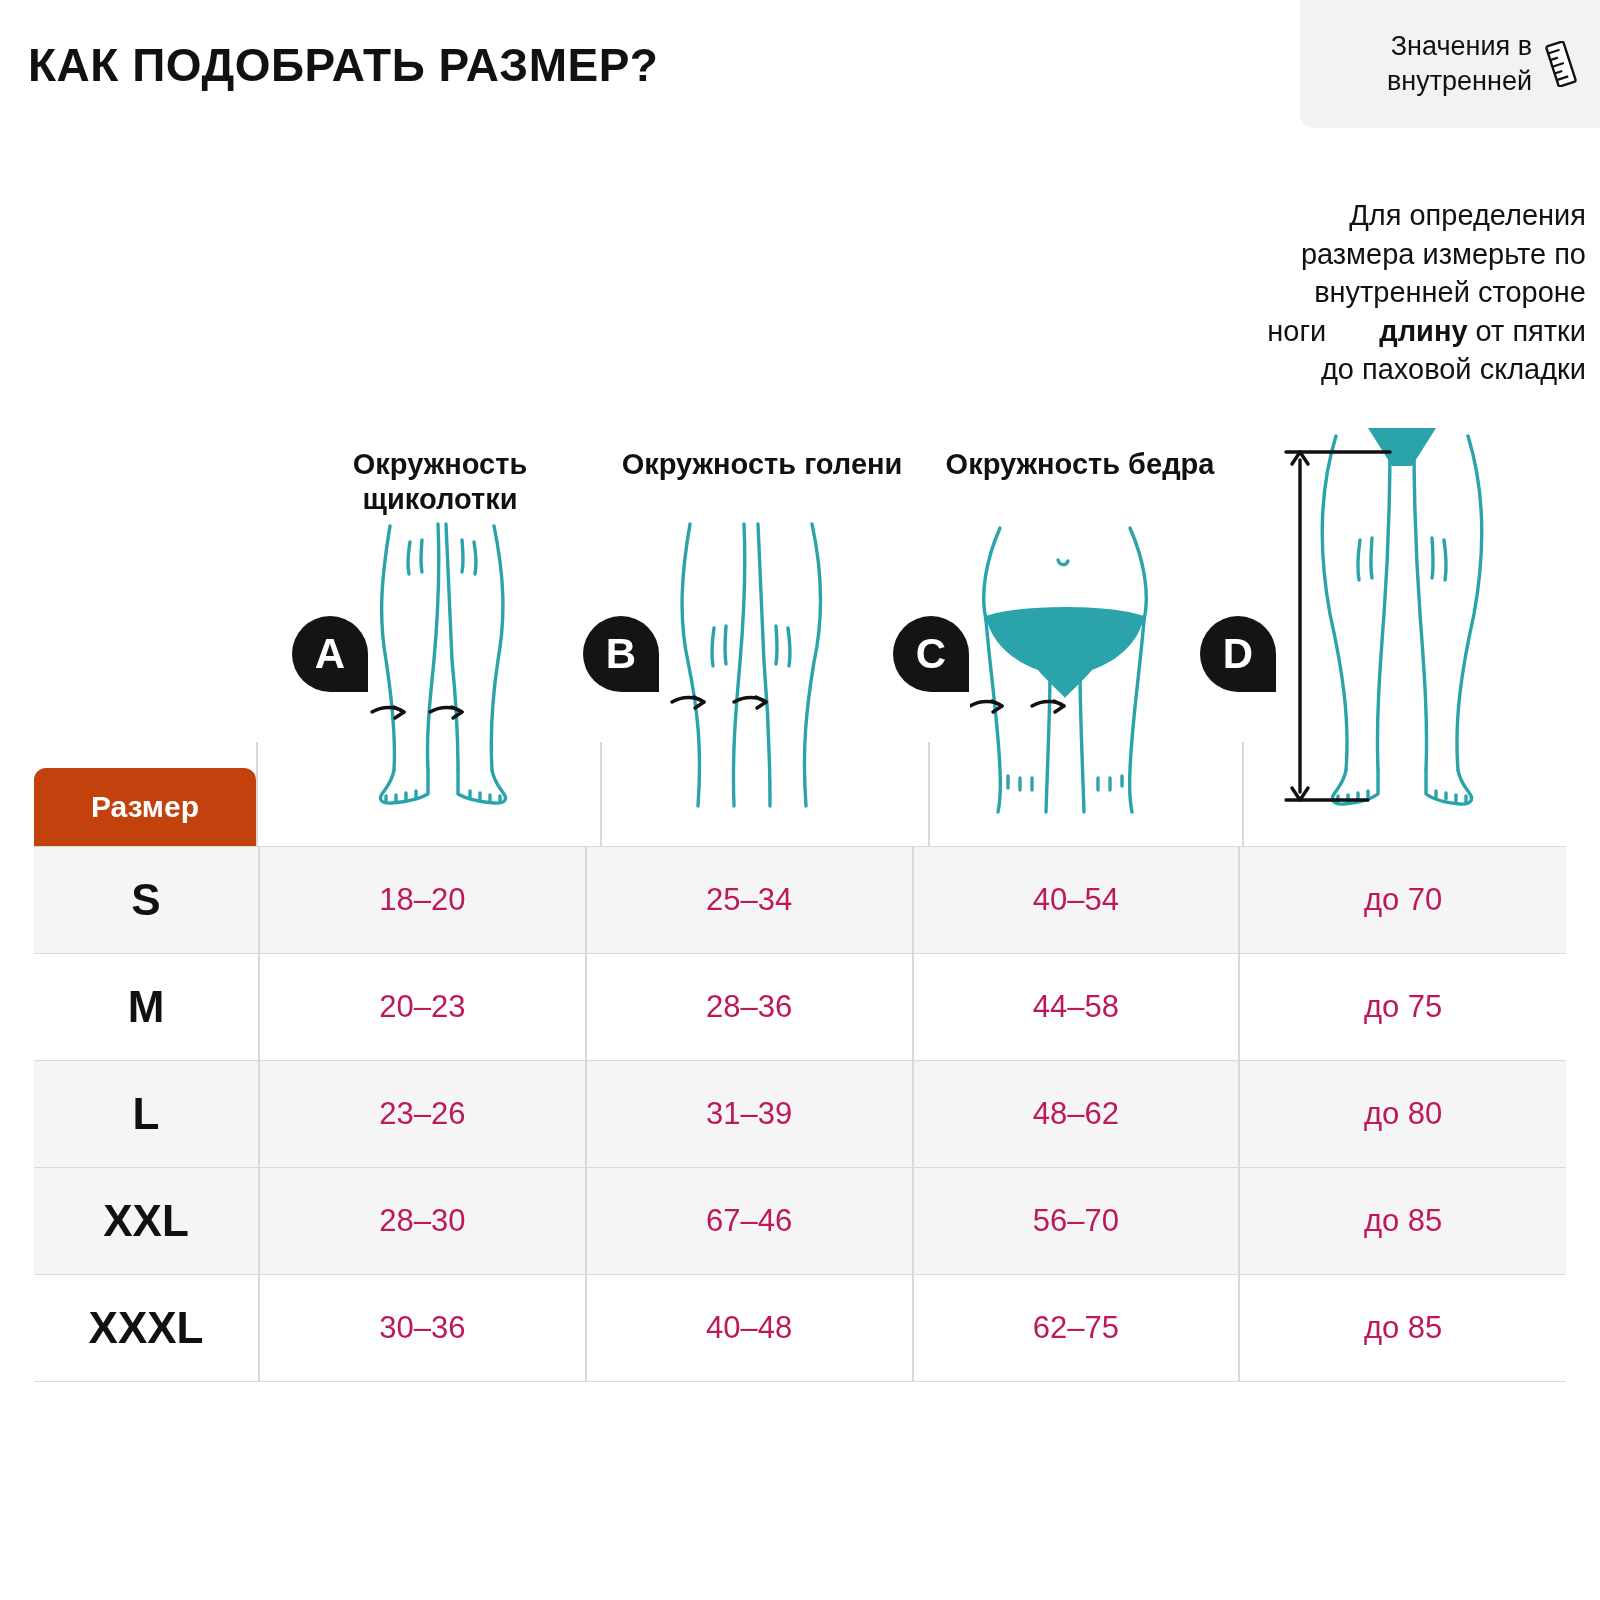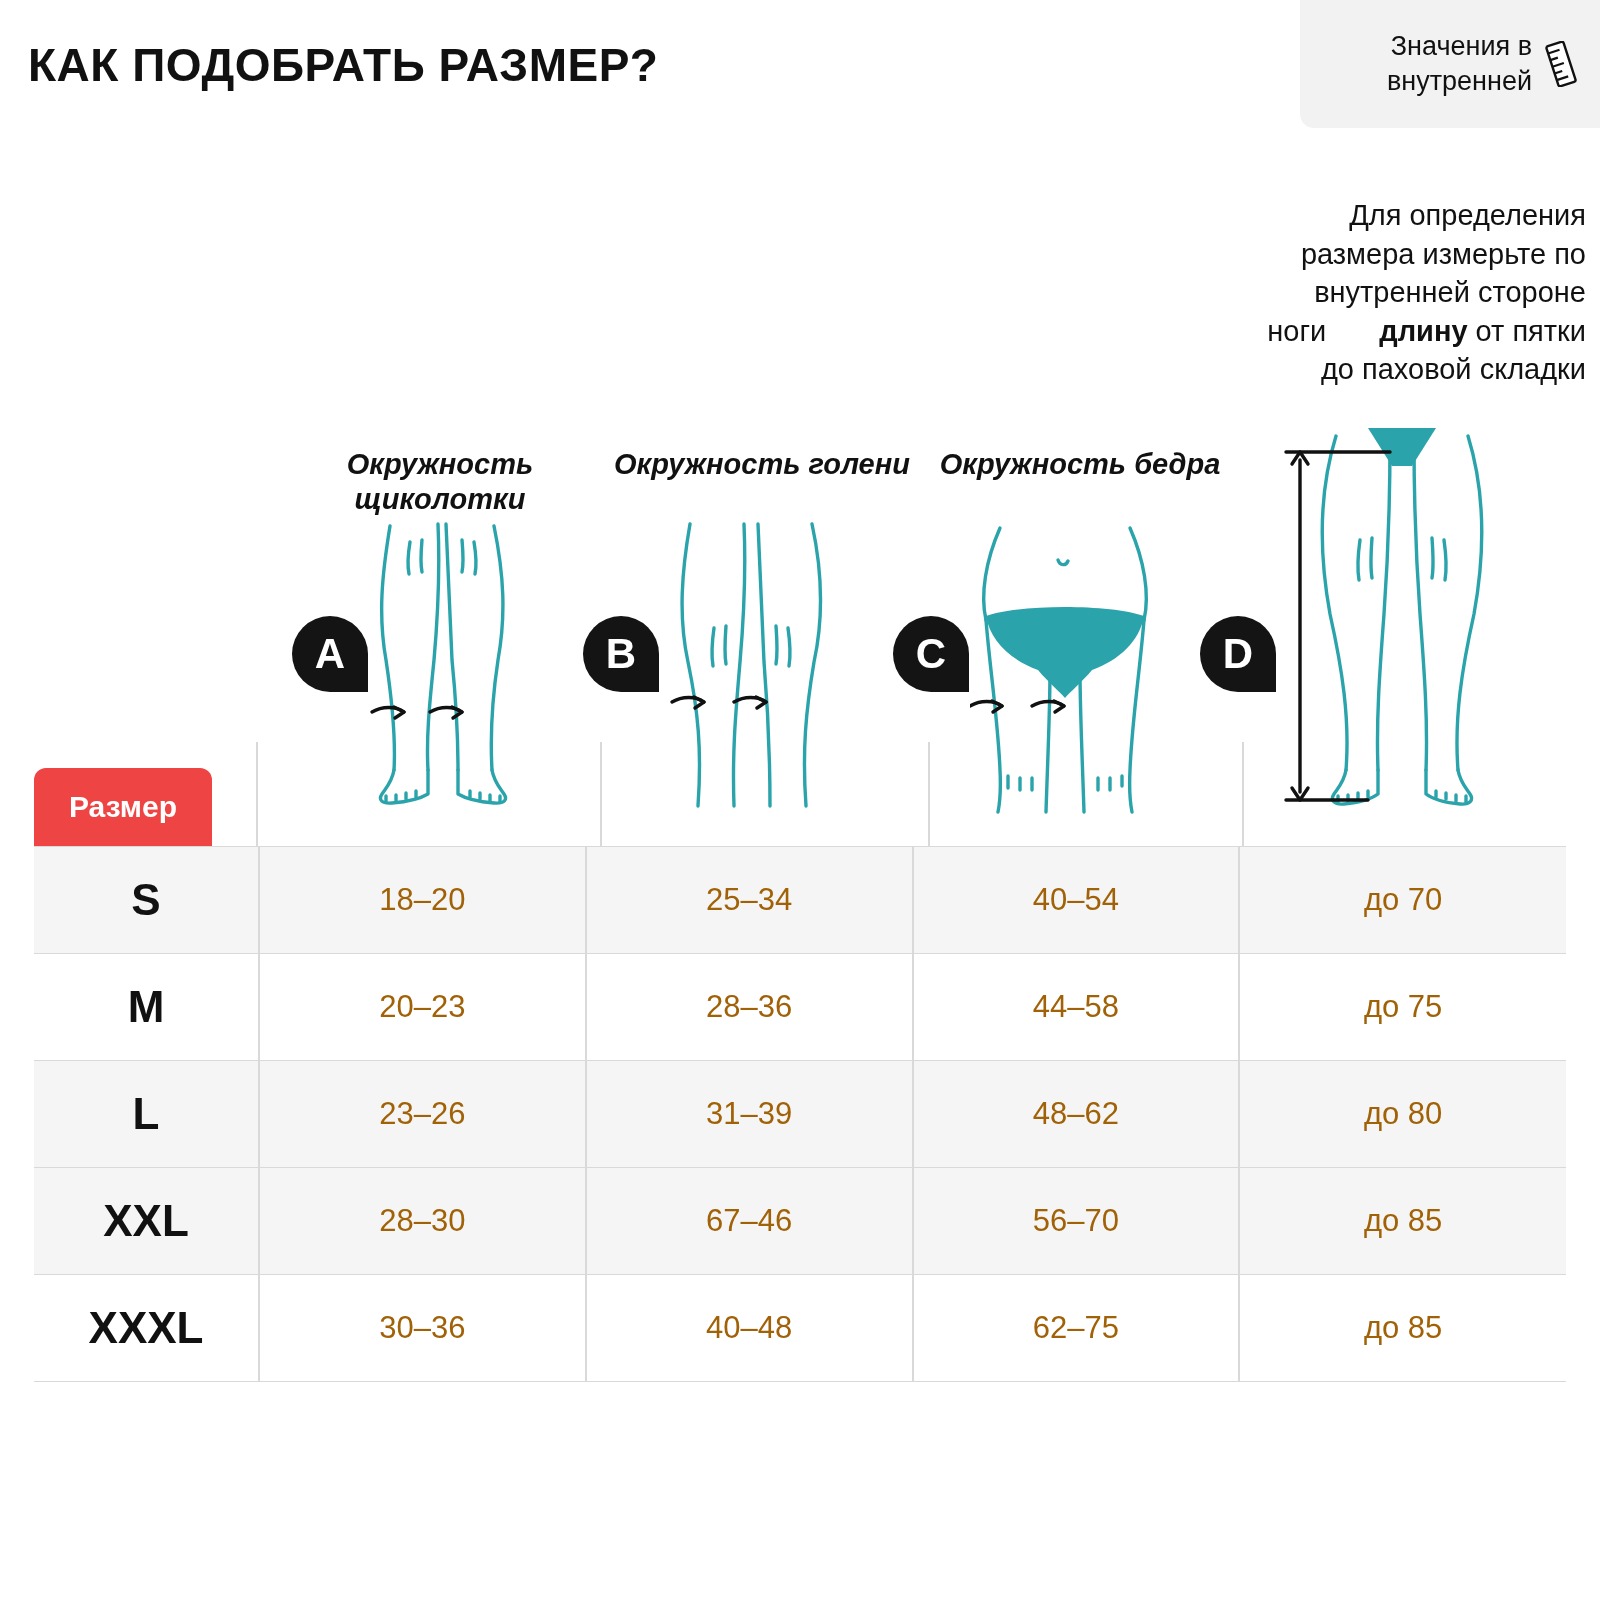--- a/index.html
+++ b/index.html
@@ -70,21 +70,20 @@
   .note b { font-weight: bold; margin-left: 45px; }
 
   
   .col-head {
     position: absolute;
     text-align: center;
     font-size: 29px;
     font-weight: bold;
     line-height: 1.22;
     color: #111111;
-    font-style: italic;
   }
   #head-a { left: 280px; top: 447px; width: 320px; }
   #head-b { left: 602px; top: 447px; width: 320px; }
   #head-c { left: 930px; top: 447px; width: 300px; }
 
   
   .figure {
     position: absolute;
   }
 
@@ -106,23 +105,23 @@
   #badge-a { left: 292px; top: 616px; }
   #badge-b { left: 583px; top: 616px; }
   #badge-c { left: 893px; top: 616px; }
   #badge-d { left: 1200px; top: 616px; }
 
   
   .size-label-tab {
     position: absolute;
     left: 34px;
     top: 768px;
-    width: 178px;
+    width: 222px;
     height: 78px;
-    background: #ef4444;
+    background: #c2410c;
     border-radius: 12px 12px 0 0;
     display: flex;
     align-items: center;
     justify-content: center;
     color: #ffffff;
     font-size: 30px;
     font-weight: bold;
   }
 
   table.size-table {
@@ -133,21 +132,21 @@
     border-collapse: collapse;
     table-layout: fixed;
   }
   table.size-table td {
     height: 104px;
     border-top: 1px solid #d9d9d9;
     border-bottom: 1px solid #d9d9d9;
     text-align: center;
     vertical-align: middle;
     font-size: 31px;
-    color: #a16207;
+    color: #be185d;
   }
   table.size-table tr.alt td {
     background: #f5f5f5;
   }
   table.size-table td.size-cell {
     width: 222px;
     font-size: 44px;
     font-weight: bold;
     border-right: 2px solid #d9d9d9;
     color: #111111;

